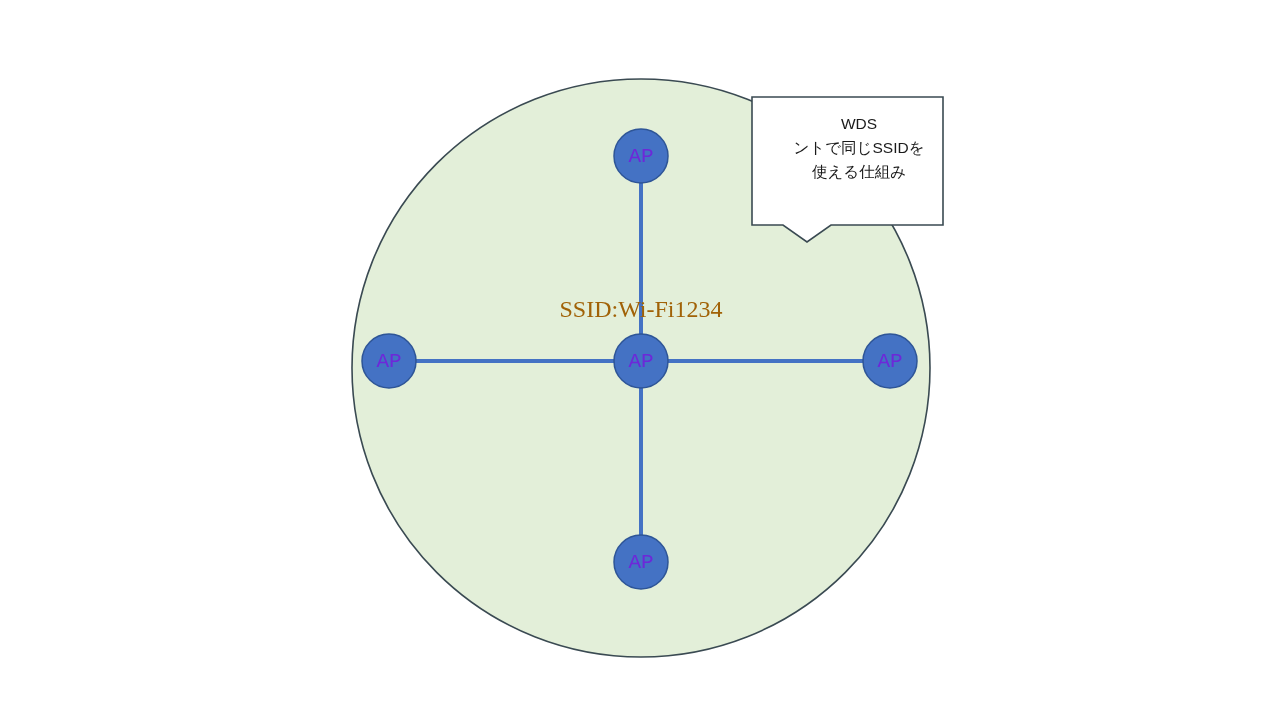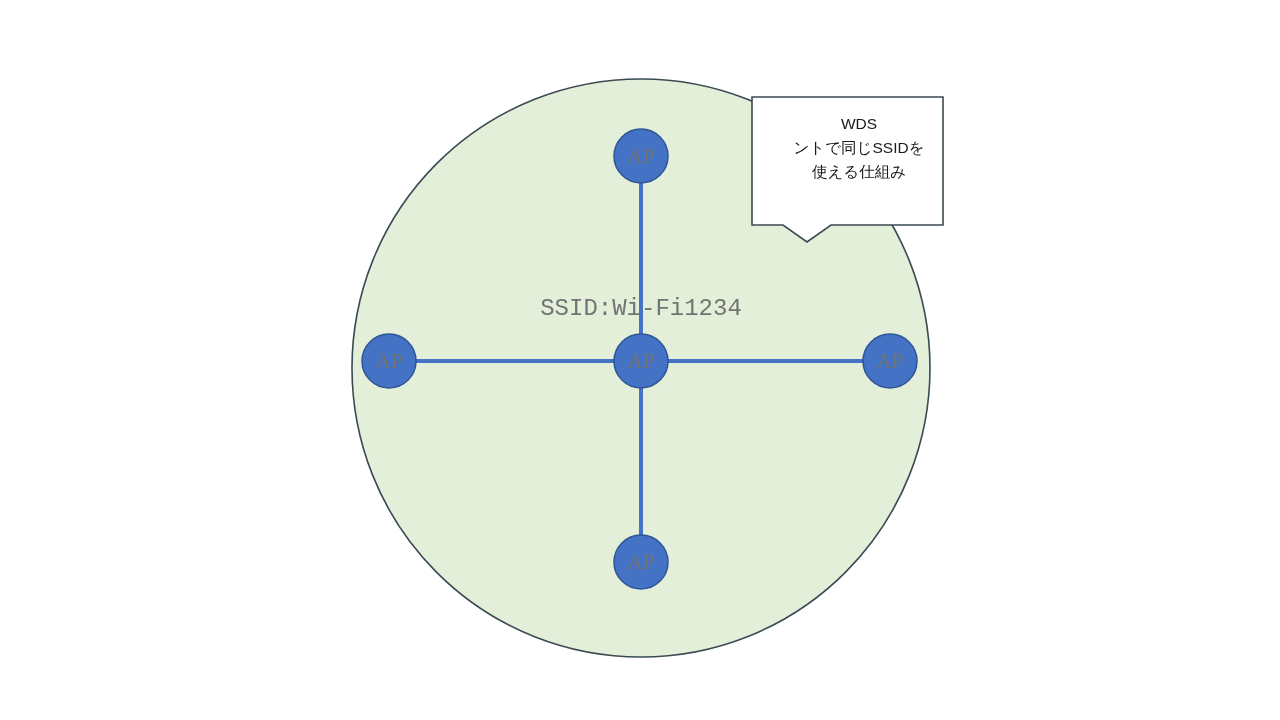--- a/index.html
+++ b/index.html
@@ -32,31 +32,31 @@
   }
 
   
   .ssid-label {
     position: absolute;
     left: 641px;
     top: 294px;
     transform: translate(-50%, 0);
     font-size: 24px;
     line-height: 30px;
-    color: #737373;
+    color: #a16207;
     white-space: nowrap;
-    font-family: Liberation Mono, monospace;
+    font-family: Liberation Serif, serif;
   }
 
   .ap-label {
     position: absolute;
     font-size: 21px;
     line-height: 21px;
-    color: #737373;
-    font-family: Liberation Serif, serif;
+    color: #6d28d9;
+    font-family: Liberation Mono, monospace;
     transform: translate(-50%, -50%);
     white-space: nowrap;
     letter-spacing: 0px;
     pointer-events: none;
   }
 
   .callout-text {
     position: absolute;
     left: 752px;
     top: 112px;

